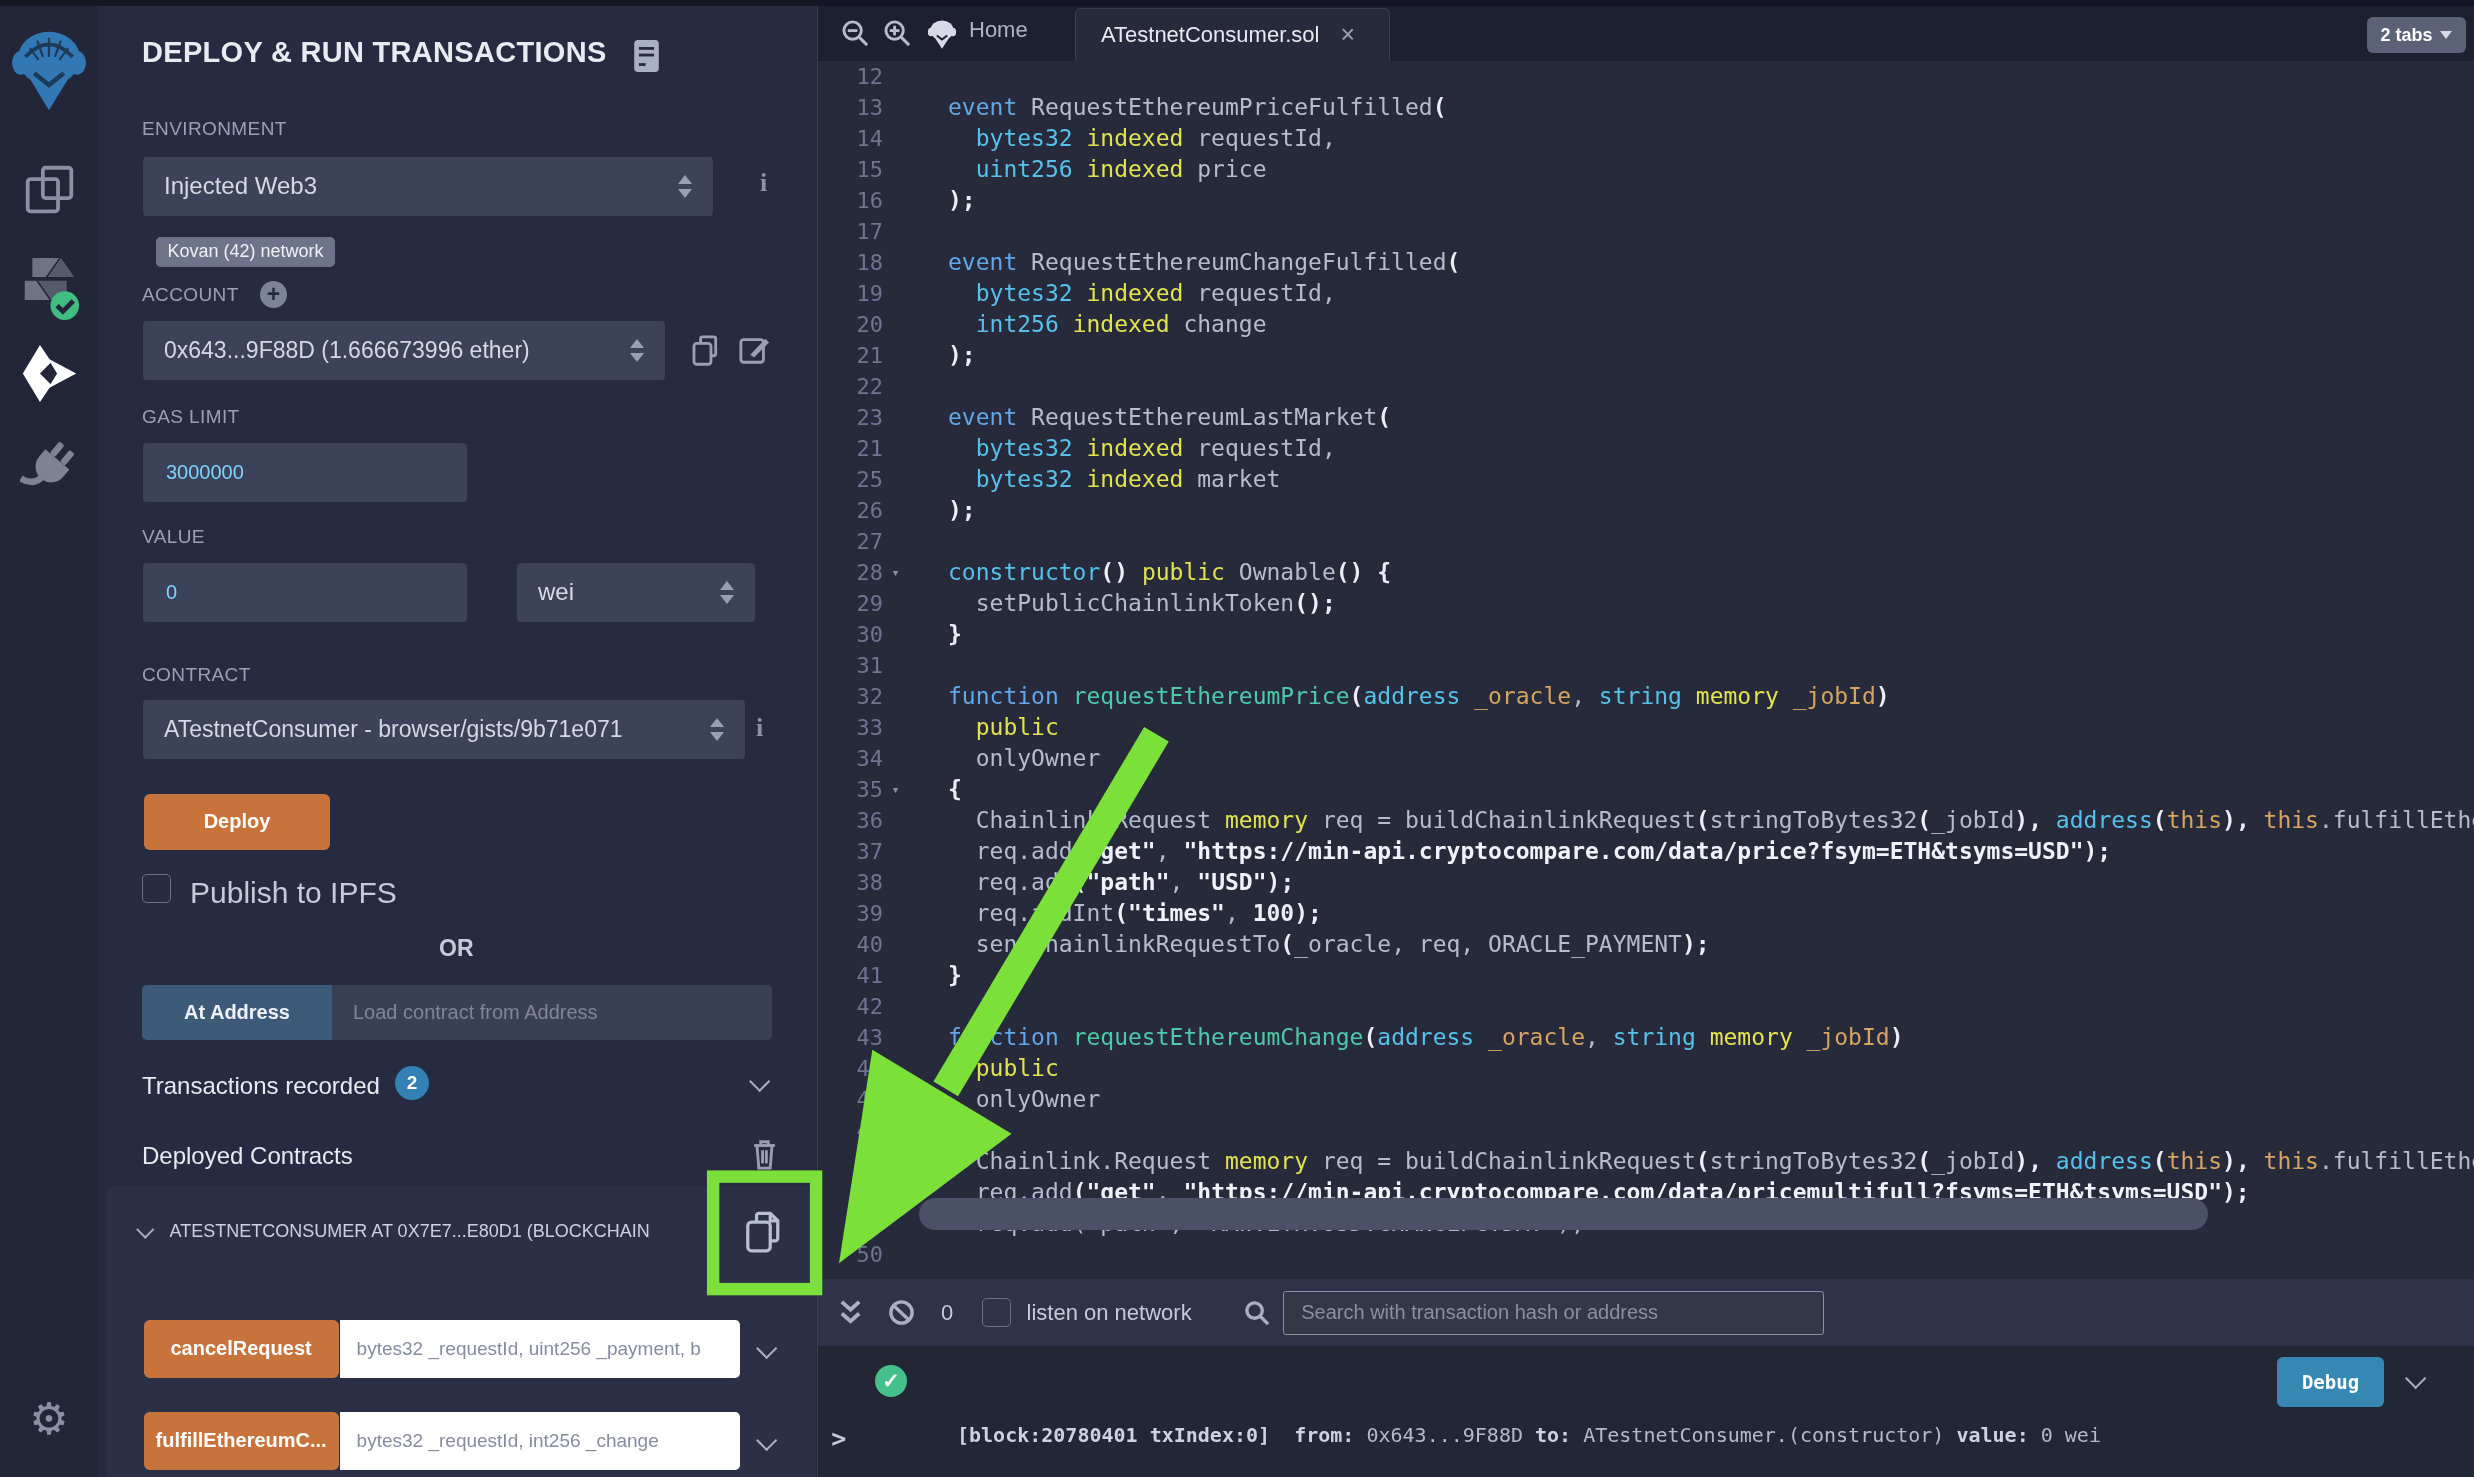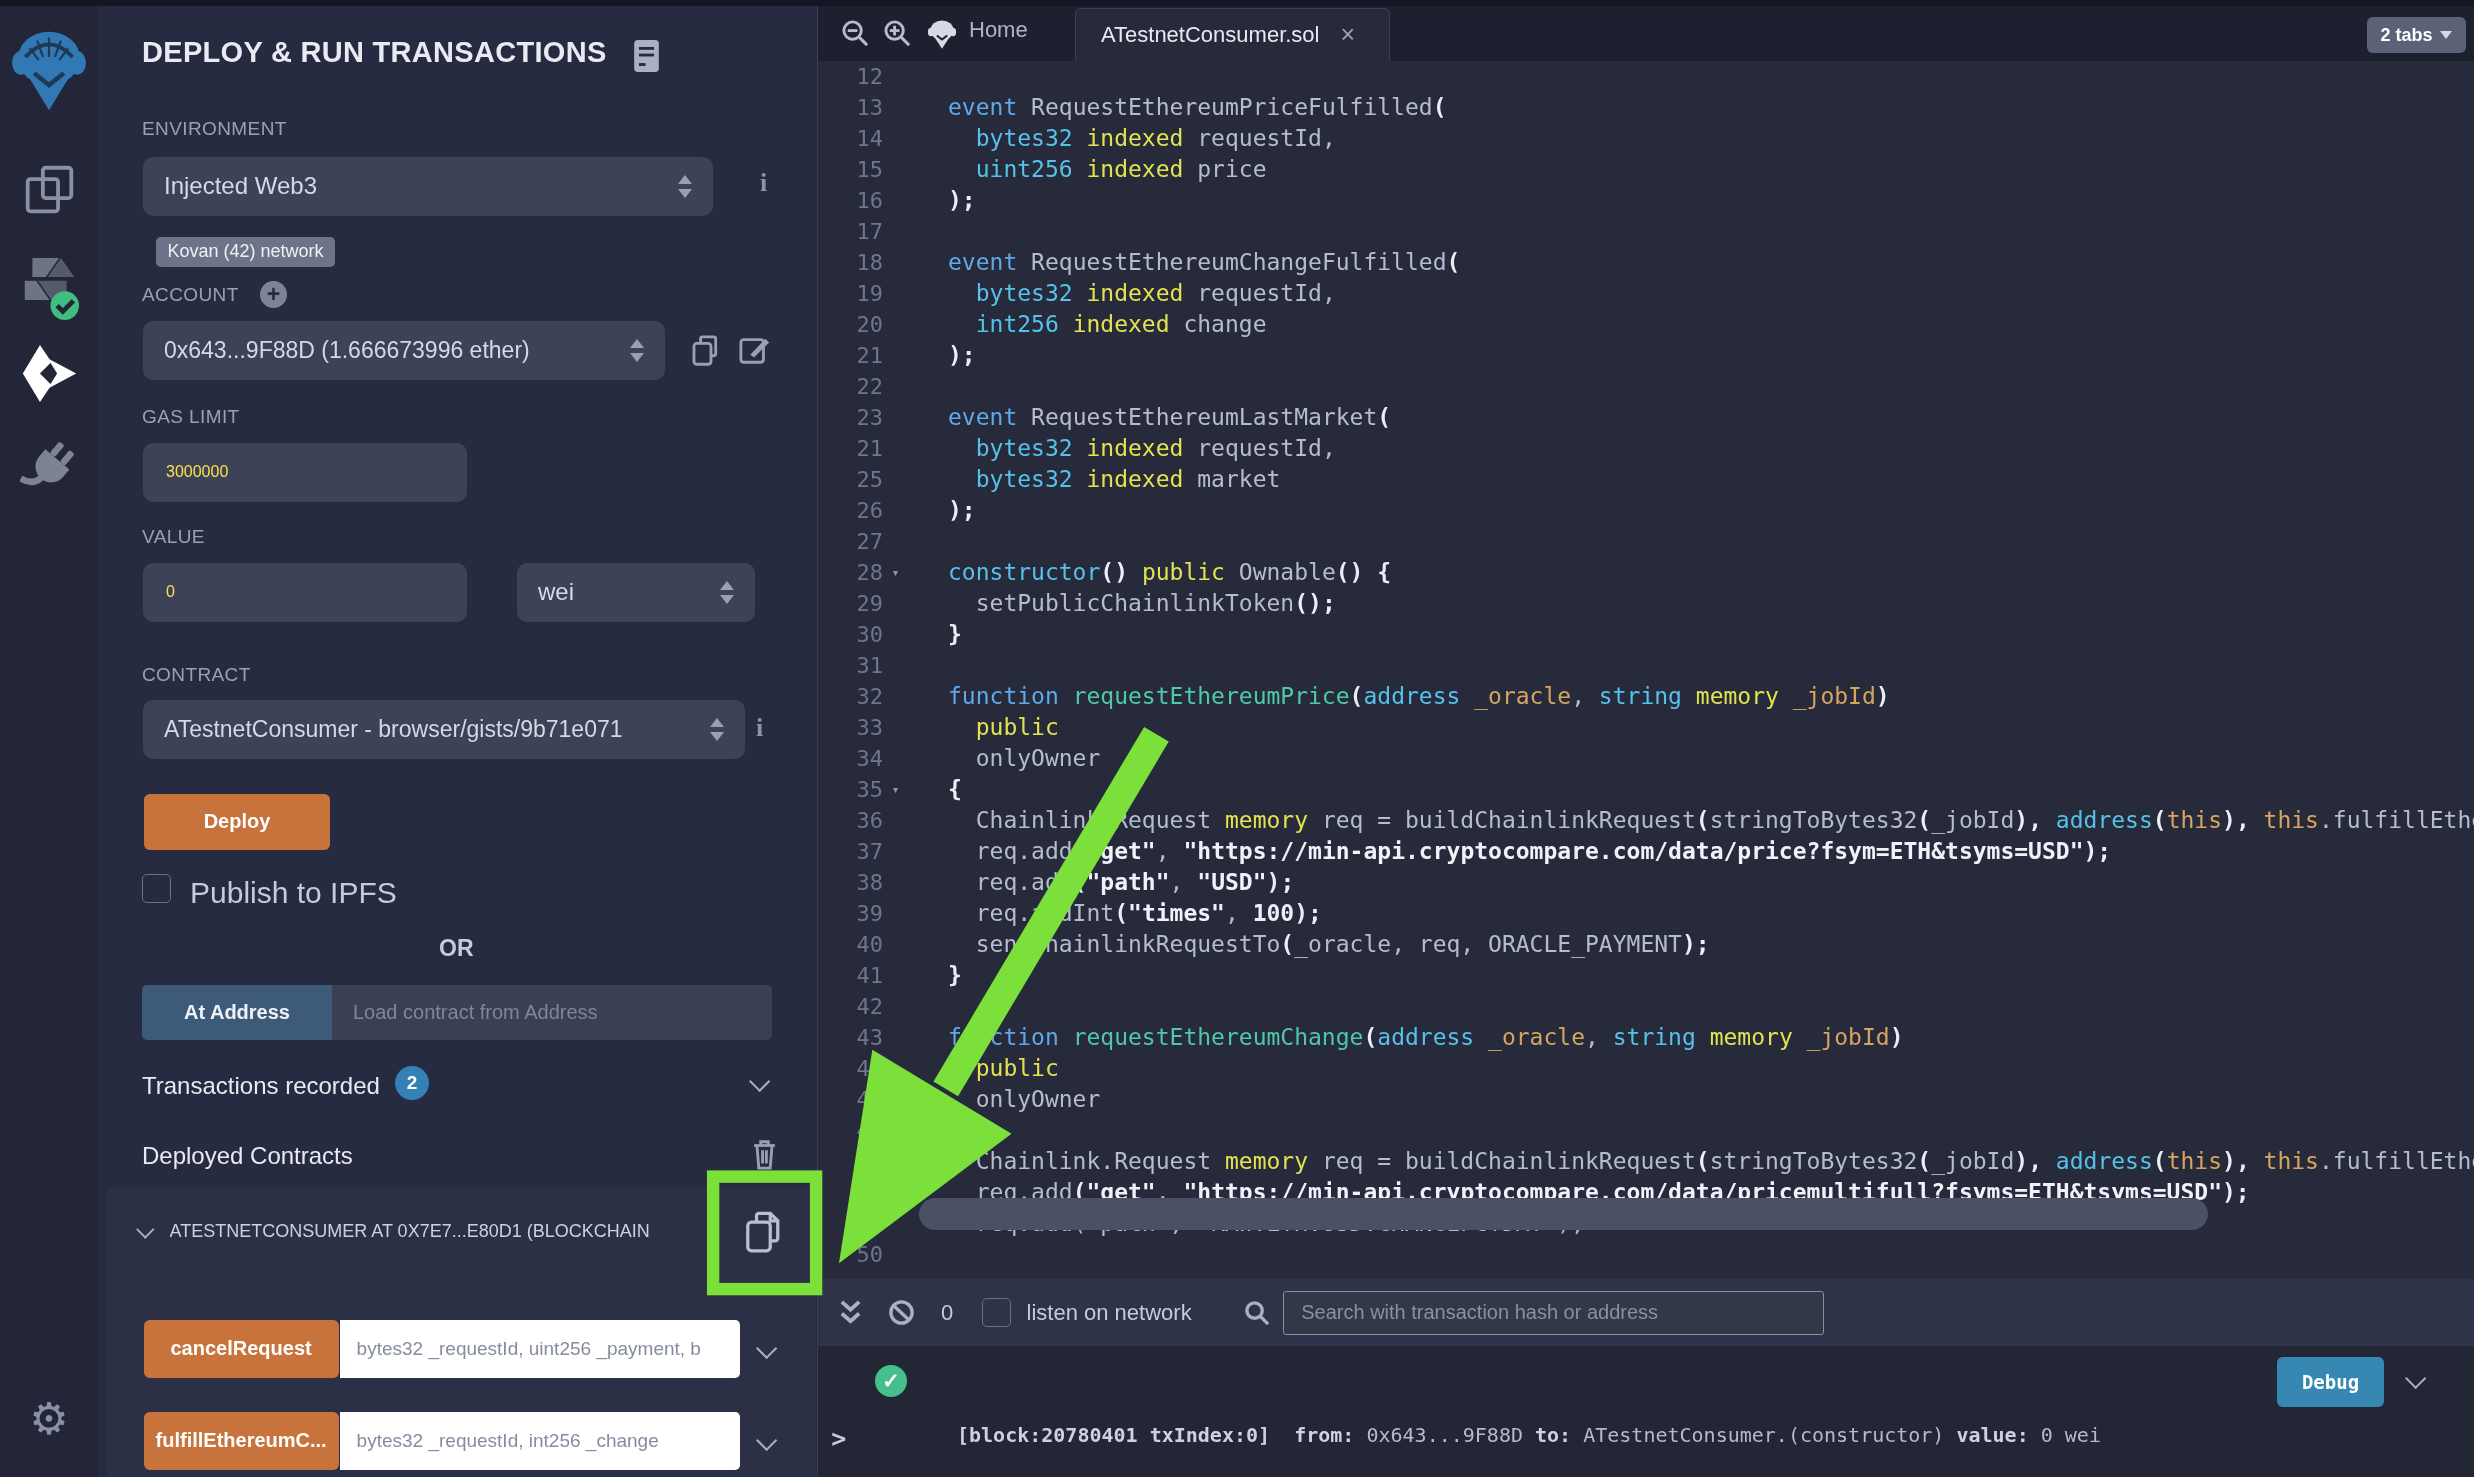--- a/index.html
+++ b/index.html
@@ -8,23 +8,23 @@
   .abs{position:absolute;}
   
   .top-strip{left:0;top:0;width:2475px;height:5.7px;background:#141623;}
   
   .icon-rail{left:0;top:5.7px;width:98px;height:1472px;background:#232539;}
   .rail-icon{position:absolute;left:0;width:98px;display:flex;justify-content:center;color:#8b91a4;}
   
   .panel{left:98px;top:5.7px;width:720px;height:1472px;background:#272b42;border-right:1.9px solid #3a4054;box-sizing:border-box;}
   .panel-title{position:absolute;left:44px;top:30.5px;font-size:29px;font-weight:600;color:#e9ebf3;letter-spacing:0.3px;}
   .lbl{position:absolute;font-size:19px;color:#99a0b6;letter-spacing:0.4px;}
-  .sel,.inp{position:absolute;background:#3c4257;border-radius:10px;display:flex;align-items:center;
+  .sel,.inp{position:absolute;background:#3c4257;border-radius:4px;display:flex;align-items:center;
             color:#d5d9e6;font-size:24px;box-sizing:border-box;padding:0 21px;}
-  .inp input{background:transparent;border:none;outline:none;color:#fde047;font-size:16px;width:100%;font-family:"Liberation Sans",sans-serif;}
+  .inp input{background:transparent;border:none;outline:none;color:#7dd3fc;font-size:20px;width:100%;font-family:"Liberation Sans",sans-serif;}
   .updown{margin-left:auto;display:flex;flex-direction:column;gap:4.8px;align-items:center;}
   .updown i{display:block;width:0;height:0;border-left:7.6px solid transparent;border-right:7.6px solid transparent;}
   .updown .up{border-bottom:9.5px solid #9aa0b4;}
   .updown .dn{border-top:9.5px solid #9aa0b4;}
   .badge{position:absolute;background:#6d7489;color:#f0f1f6;font-size:18px;padding:4.8px 11.4px;border-radius:4.8px;}
   .info-i{position:absolute;color:#8d93a8;font-size:26px;font-weight:700;font-family:"Liberation Serif",serif;}
   .plus-circle{position:absolute;width:27px;height:27px;border-radius:50%;background:#7d8498;color:#272b42;
                display:flex;align-items:center;justify-content:center;font-size:23px;font-weight:700;}
   .btn-orange{position:absolute;background:#c9733c;border-radius:5.7px;color:#fff;font-size:20px;font-weight:600;
               display:flex;align-items:center;justify-content:center;border:none;cursor:pointer;}

